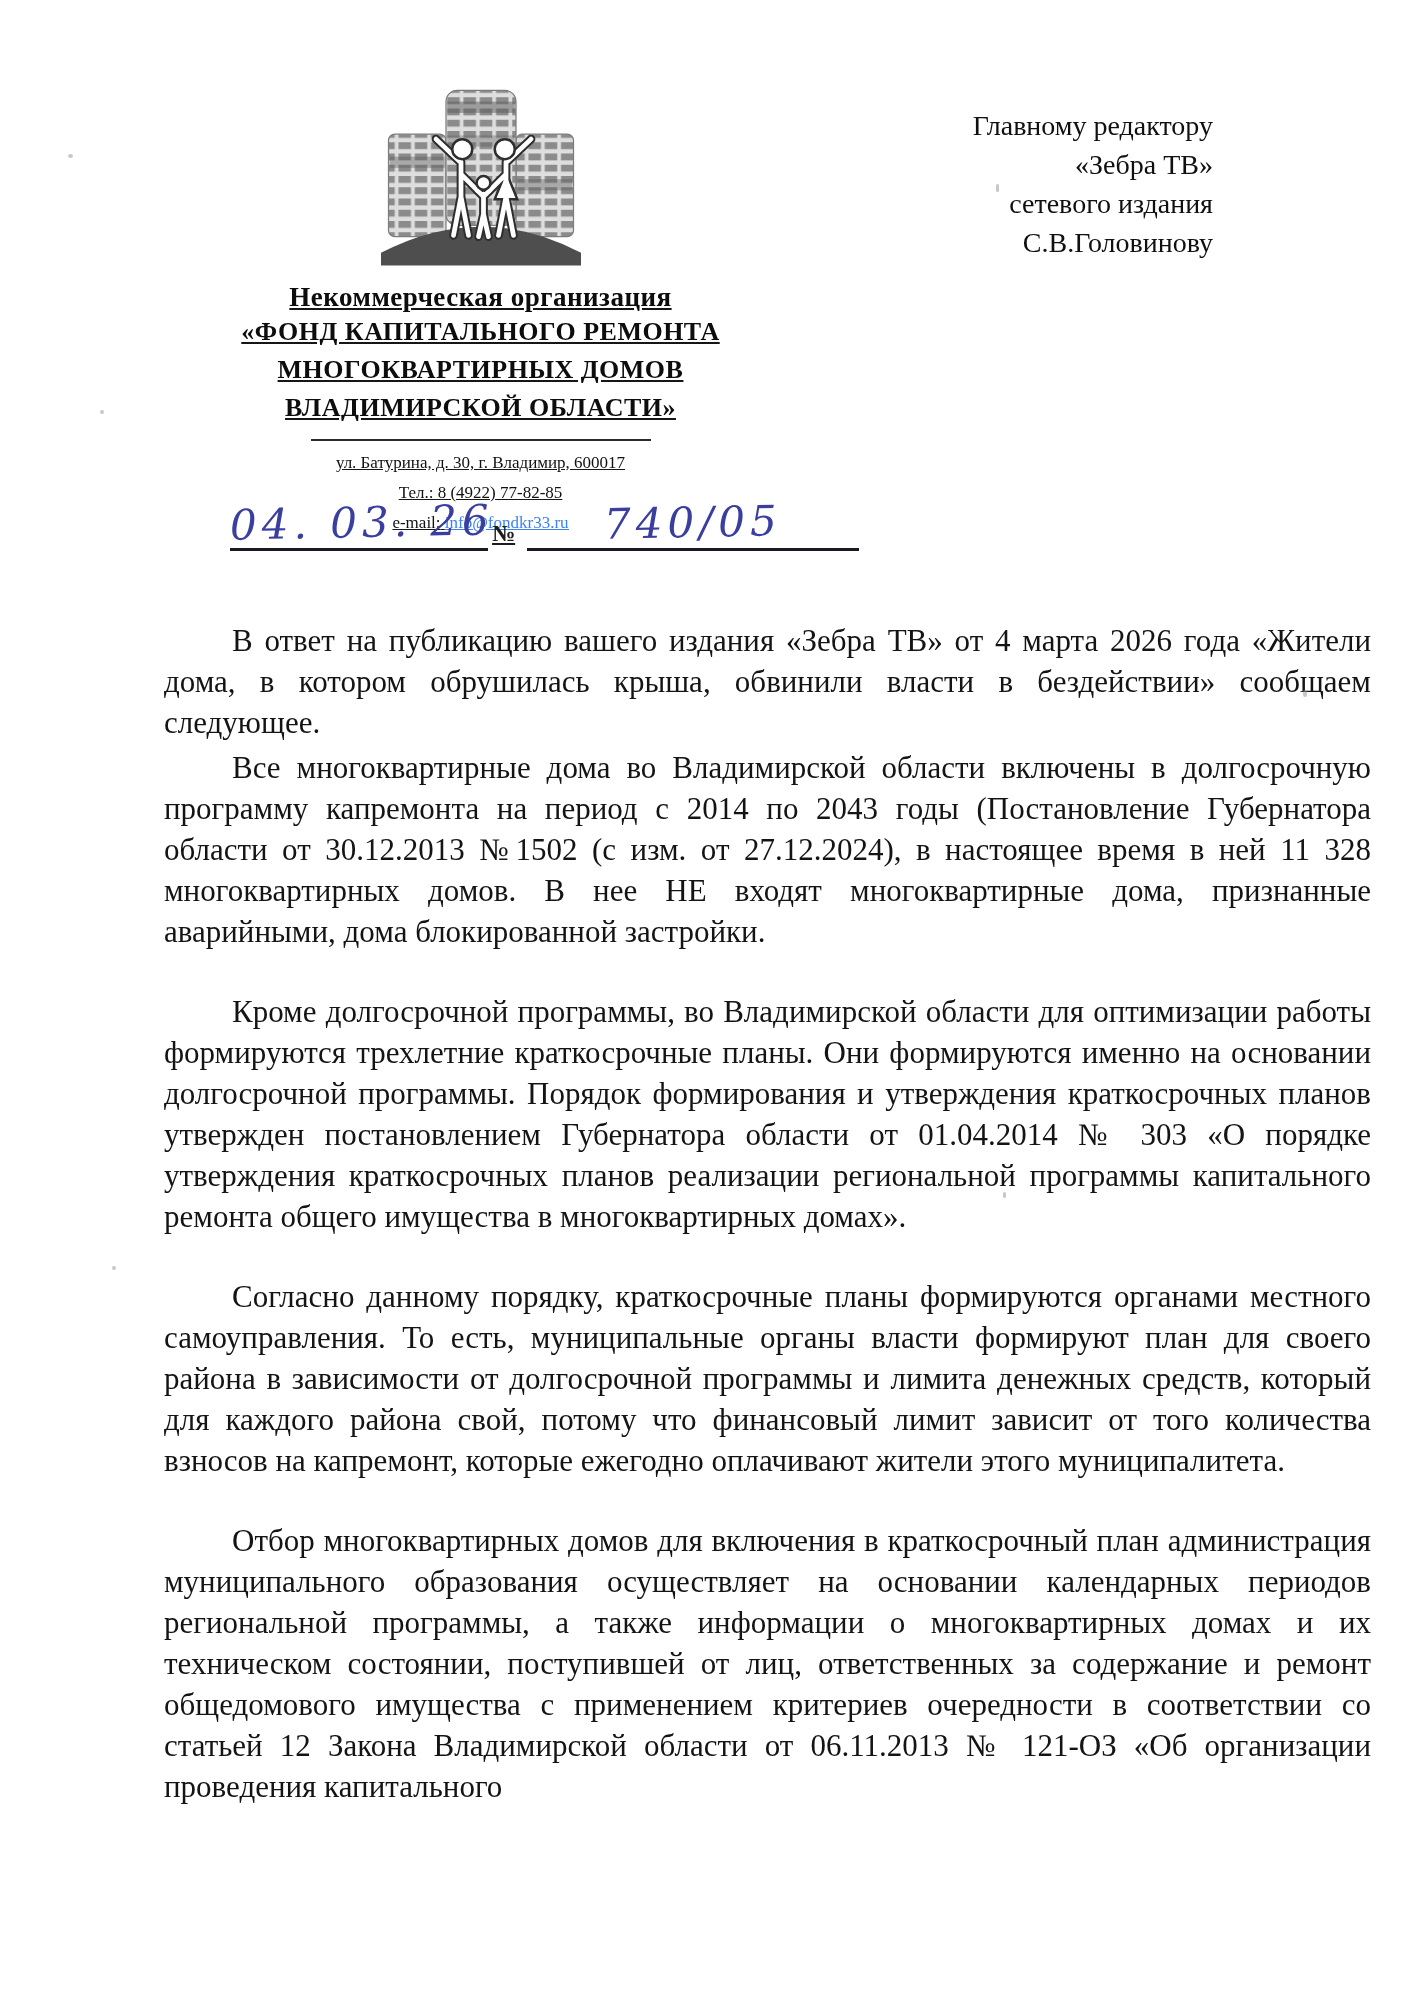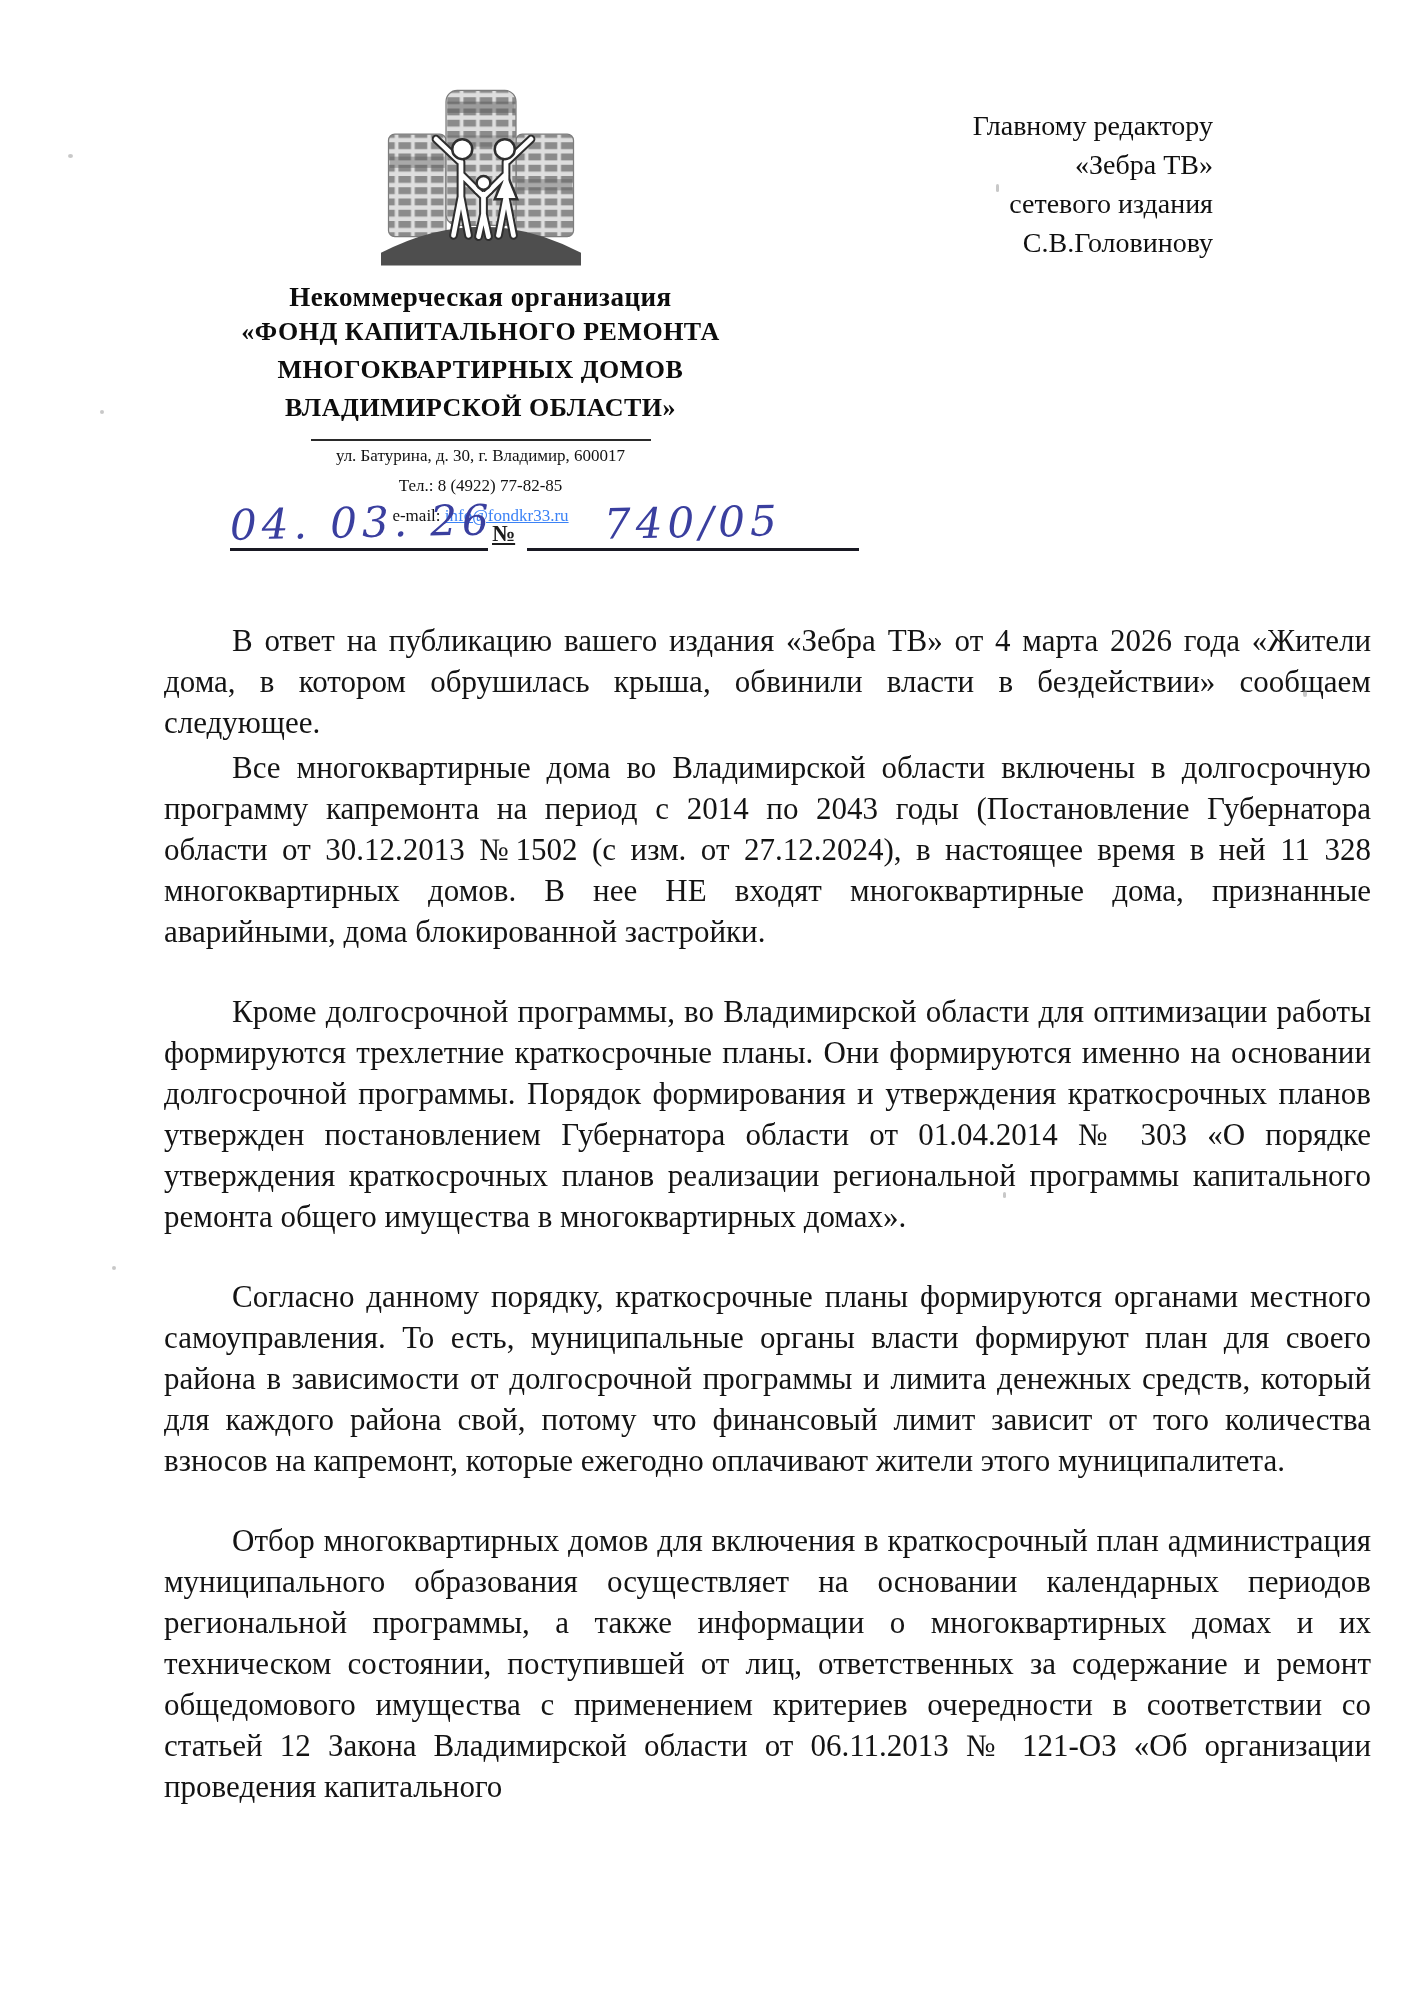--- a/index.html
+++ b/index.html
@@ -3,27 +3,27 @@
 <meta charset="utf-8">
 <style>
   html,body { margin:0; padding:0; background:#e9e9e9; }
   .page {
     position:relative; width:1414px; height:2000px; margin:0 auto;
     background:#ffffff; overflow:hidden; color:#161616;
     font-family:"Liberation Serif","DejaVu Serif",serif;
   }
 
   
-  .letterhead { position:absolute; left:228px; top:84px; width:505px; text-align:center; }
+  .letterhead { position:absolute; left:228px; top:84px; width:505px; text-align:center;text-decoration:underline; }
   .logo-wrap { width:200px; margin:0 auto; }
   .org-type { font-weight:bold; font-size:27px; color:#0d0d0d; margin-top:10px; letter-spacing:0.5px; }
   .org-name { font-weight:bold; font-size:26px; line-height:38px; color:#0d0d0d; letter-spacing:0.5px; }
   .contact-block {
     width:340px; margin:12px auto 0 auto; border-top:2.5px solid #2a2a2a;
-    font-size:17px; line-height:30px; color:#111;
+    padding-top:7px; font-size:17px; line-height:30px; color:#111;
   }
   .email-line a, .email-val { text-decoration:underline; color:#3b82f6; }
 
   
   .recipient {
     position:absolute; left:838px; top:106px; width:375px; text-align:right;
     font-size:28px; line-height:39px; color:#101010;
   }
 
   

